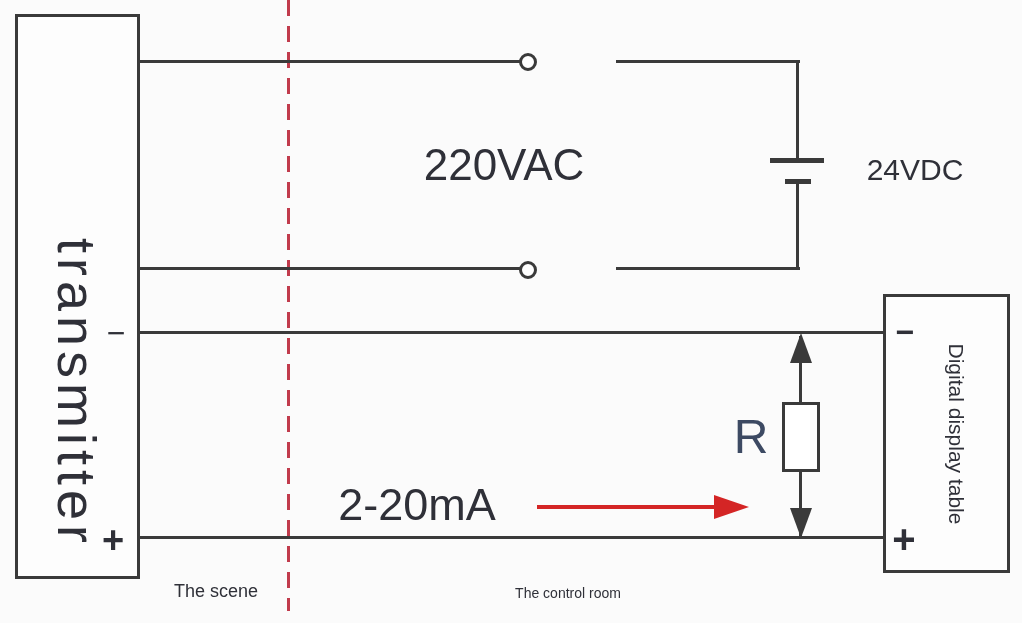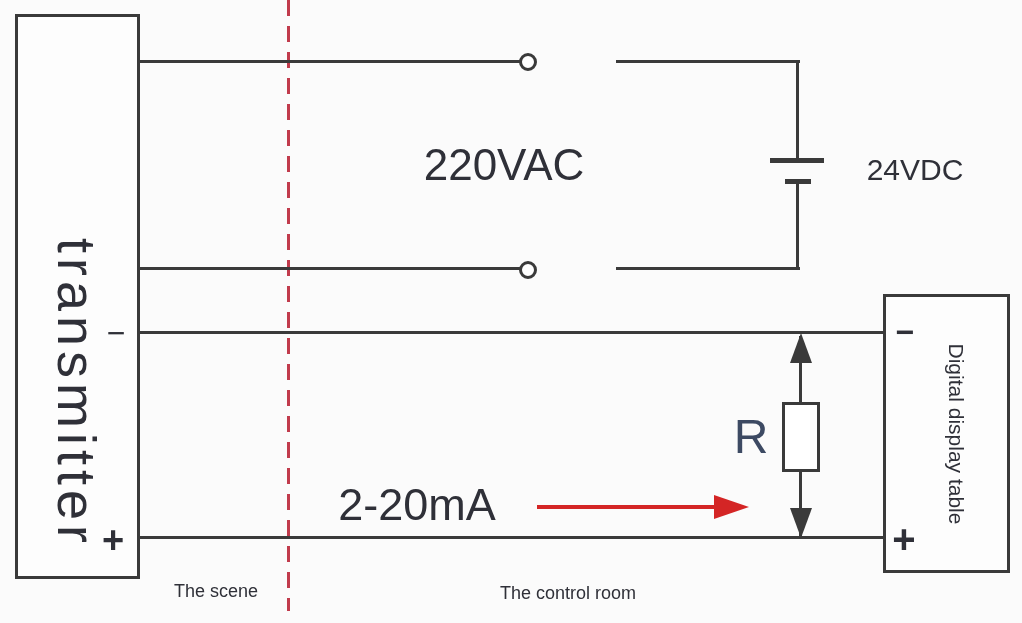--- a/index.html
+++ b/index.html
@@ -101,21 +101,21 @@
   #current-range-label{left:417px;top:504px;font-size:45px;}
 
   
   #display-box{left:883px;top:294px;width:127px;height:279px;}
   #display-label{left:956px;top:434px;font-size:21px;}
   #display-minus{left:905px;top:332px;font-size:32px;font-weight:bold;}
   #display-plus{left:904px;top:539px;font-size:40px;font-weight:bold;}
 
   
   #zone-label-scene{left:204px;top:591px;font-size:18px;margin-left:12px;}
-  #zone-label-control-room{left:568px;top:593px;font-size:18px;}
+  #zone-label-control-room{left:568px;top:593px;font-size:14px;}
 </style>
 </head>
 <body>
 
 <div id="stage">
 
   <div class="abs" id="zone-divider"></div>
 
   <div class="box" id="transmitter-box"></div>
   <div class="lbl rot" id="transmitter-label">transmitter</div>

